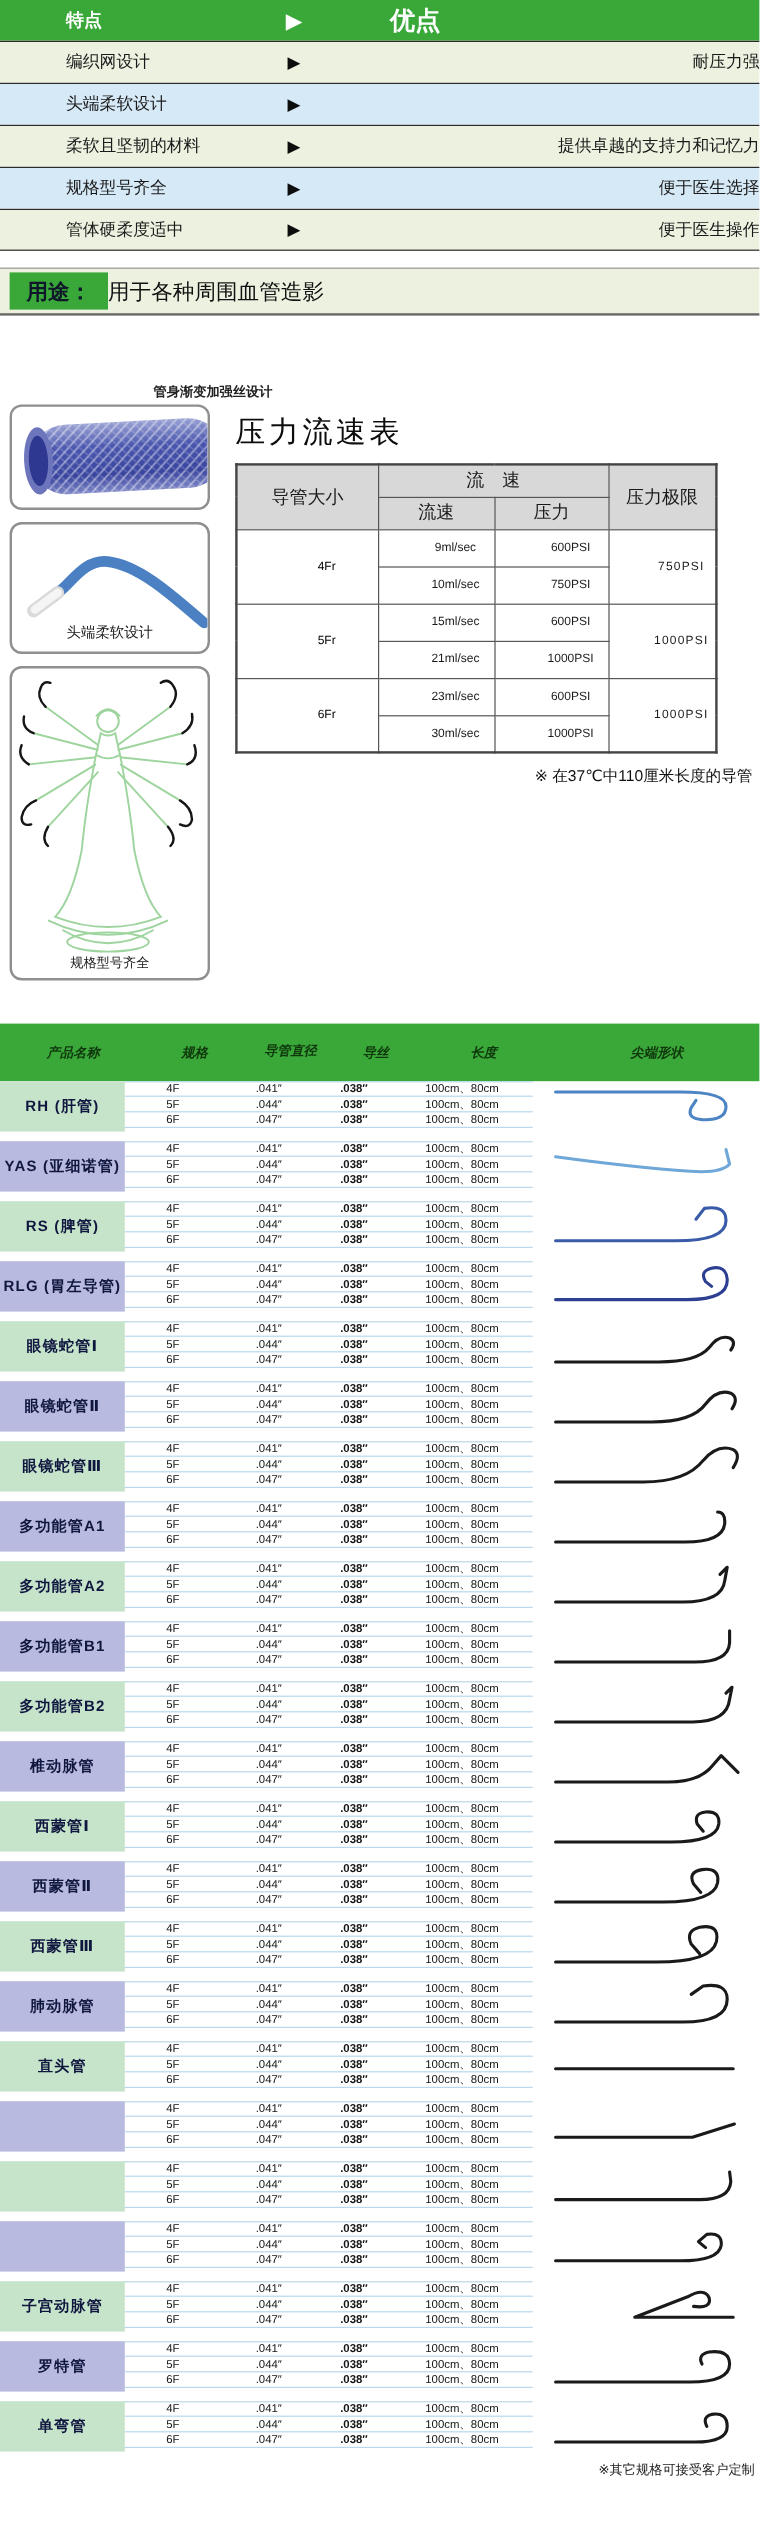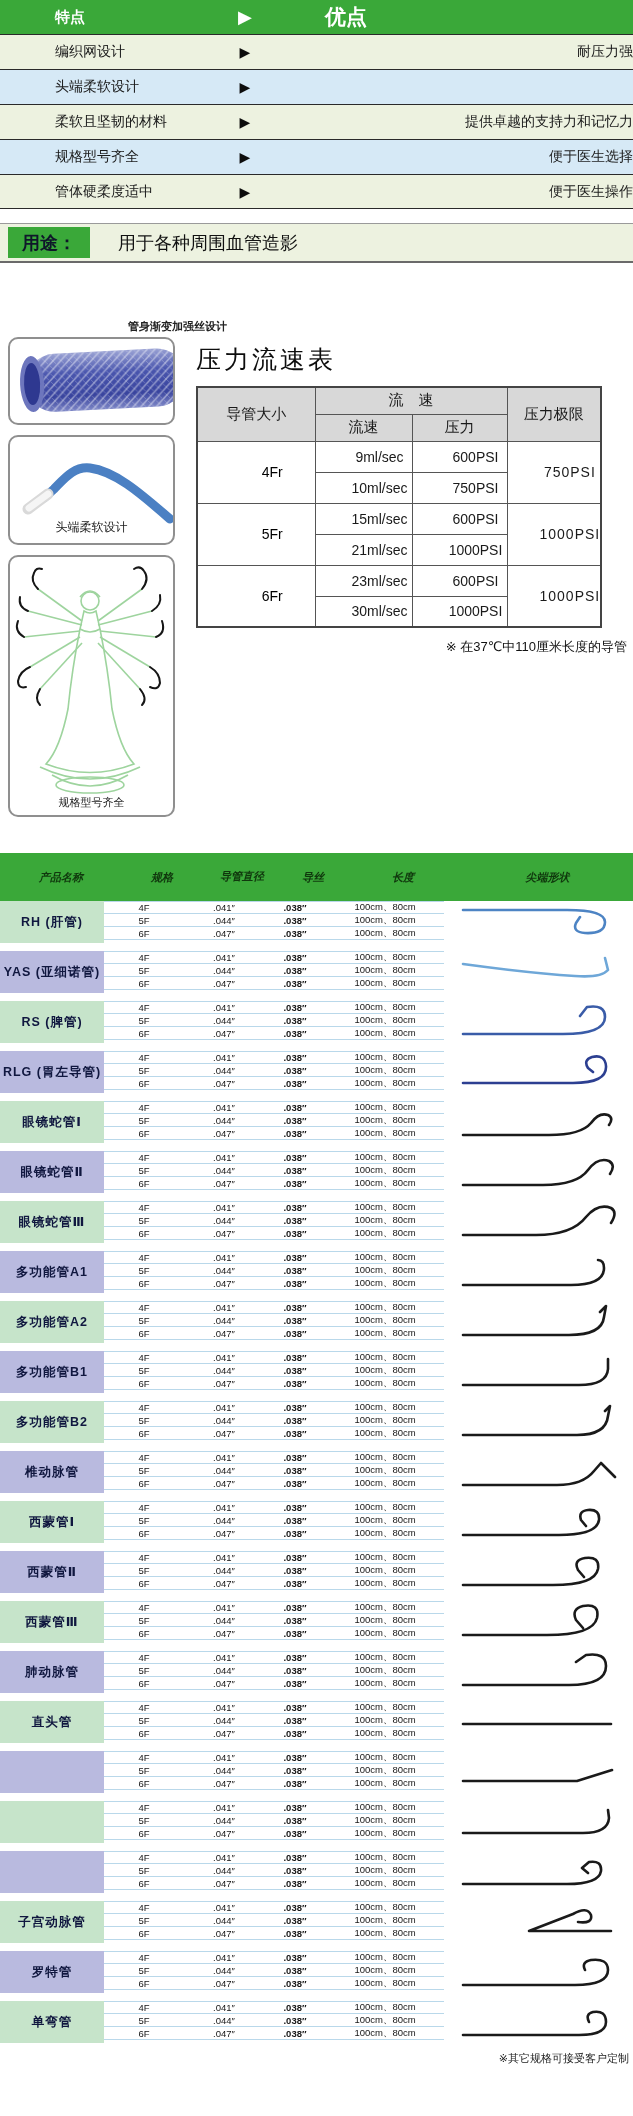--- a/index.html
+++ b/index.html
@@ -20,36 +20,36 @@
   .f-row:last-child{border-bottom:1px solid #2a2a2a;}
   .f-row.even{background:var(--row_green);} .f-row.odd{background:var(--row_blue);}
   .f-feat{width:150px; margin-left:55px;}
   .f-arrow{width:80px; text-align:center; font-size:14px; color:#0d0d0d;}
   .f-ben{flex:1; padding-left:40px;text-align:right;}
   
   .usage{display:flex; align-items:stretch; height:40px; background:var(--row_green);
          margin-top:14px; border-top:1px solid #9a9a9a; border-bottom:2px solid #6a6a6a;}
   .usage-label{width:82px; margin:3px 0 3px 8px; background:var(--green); color:#0f172a;
                font-size:18px; font-weight:bold; display:flex; align-items:center; justify-content:center;}
-  .usage-text{flex:1; display:flex; align-items:center; padding-left:28px; font-size:18px; color:#111;}
+  .usage-text{flex:1; display:flex; align-items:center; font-size:18px; color:#111;}
   
   .mid{display:flex; height:546px; margin-top:16px;}
   .mid-left{width:182px; flex-shrink:0; padding-top:40px;}
   .braid-label{font-size:11px; font-weight:bold; color:#222; margin:0 0 3px 128px; white-space:nowrap;}
   .img-box{border:2px solid #8f8f8f; border-radius:10px; margin:0 0 10px 8px; width:167px;
            background:#fff; position:relative; overflow:hidden;}
   .box1{height:88px;} .box2{height:110px;} .box3{height:262px;}
   .in-box-label{position:absolute; left:0; right:0; bottom:7px; text-align:center; font-size:12px; color:#1a1a1a;}
   .box3 .in-box-label{font-size:11px; bottom:5px;}
   .mid-right{flex:1; padding-left:12px;}
   .p-title{font-size:25px; letter-spacing:3px; color:#0d0d0d; margin:64px 0 10px 2px;}
   table.pressure{border-collapse:collapse; border:2px solid #444; margin-left:2px;}
   table.pressure th, table.pressure td{border:1px solid #555; text-align:center;}
   table.pressure th{background:#d8d8d8; font-weight:normal; font-size:15px; height:27px;}
-  table.pressure td{background:#fff; font-size:14px; height:31px;padding-left:32px;}
+  table.pressure td{background:#fff; font-size:10px; height:31px;padding-left:32px;}
   .w-size{width:118px;} .w-flow{width:97px;} .w-press{width:95px;} .w-limit{width:90px;}
   td.size-cell{font-size:21px; color:#000;}
   td.limit-cell{font-size:15px; letter-spacing:1px;}
   .p-note{text-align:right; font-size:13px; color:#111; margin:10px 6px 0 0;}
   
   .pt-header{display:flex; align-items:center; height:48px; background:var(--green);
              margin-top:28px; font-weight:bold; font-style:italic; color:#10380d; font-size:11px;}
   .ptc{text-align:center;}
   .ptc0{width:122px;} .ptc1{width:80px;} .ptc2{width:80px;} .ptc3{width:62px;} .ptc4{width:118px;} .ptc5{flex:1;}
   .ptc2 span{display:inline-block; width:44px; line-height:1.2;}

